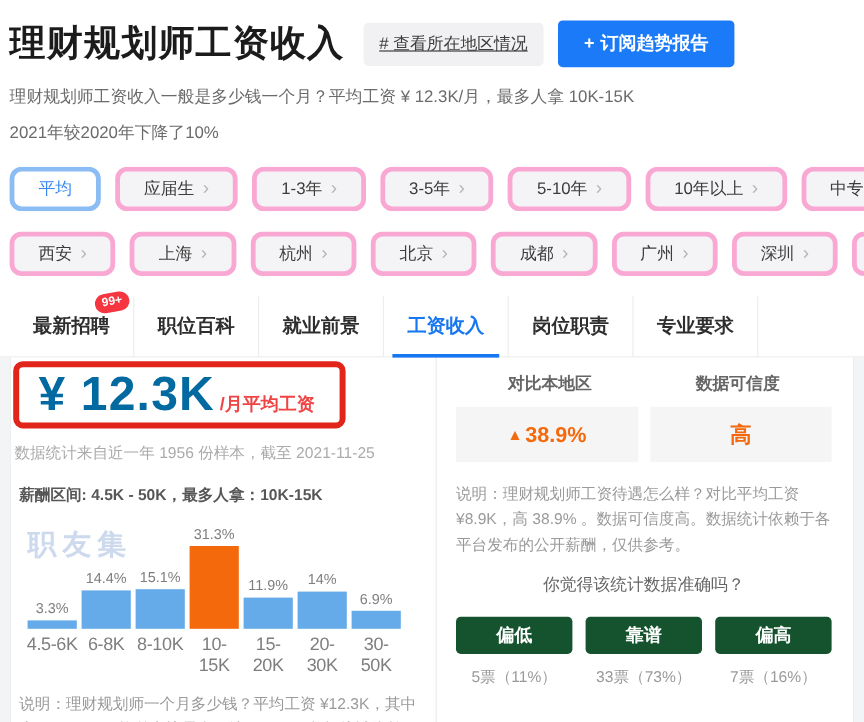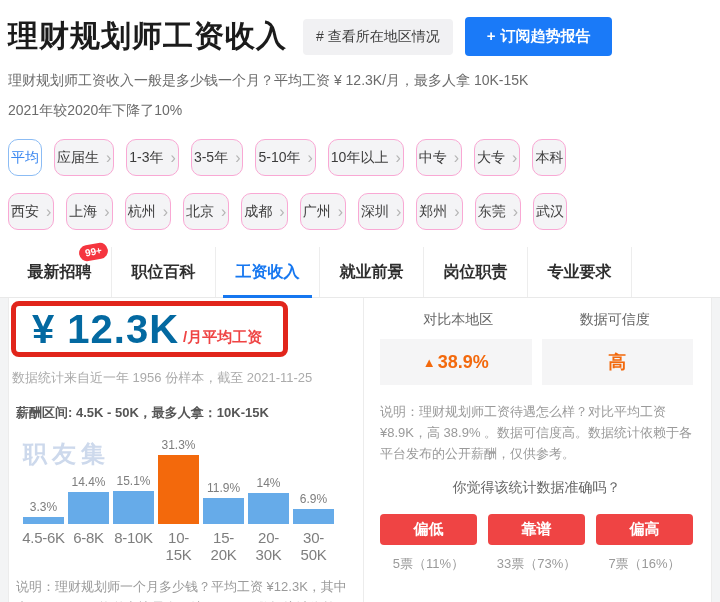--- a/index.html
+++ b/index.html
@@ -4,31 +4,31 @@
 <style>
   * { box-sizing:border-box; margin:0; padding:0; }
   html,body { width:720px; height:602px; overflow:hidden; }
   body { font-family:"Liberation Sans","DejaVu Sans",sans-serif; background:#fff; color:#333; }
   .page { position:relative; width:720px; height:588px; }
 
   
   .hdr { padding:16px 8px 0 8px; }
   .title-row { display:flex; align-items:center; }
   .page-title { font-size:30px; font-weight:800; color:#1b1b1b; letter-spacing:1px; }
-  .region-tag { background:#f1f1f3; color:#3e3e3e; font-size:14px; padding:9px 13px; border-radius:4px; margin-left:16px; white-space:nowrap; }
+  .region-tag { background:#f1f1f3; color:#3e3e3e; font-size:14px; padding:9px 13px; border-radius:4px; margin-left:16px; white-space:nowrap;text-decoration:underline; }
   .subscribe-btn { background:#1a7af8; color:#fff; font-size:15px; font-weight:bold; border:none; border-radius:4px; padding:10px 22px; margin-left:12px; white-space:nowrap; cursor:pointer; }
   .subscribe-btn .plus { margin-right:5px; font-weight:bold; }
   .subtitle { color:#6b6b6b; font-size:14px; margin-top:15px; }
   .subtitle2 { color:#6b6b6b; font-size:14px; margin-top:12px; }
 
   
   .filter-row { display:flex; gap:12px; padding-left:8px; overflow:hidden; white-space:nowrap; }
   .row-exp { margin-top:19px; }
   .row-city { margin-top:17px; }
-  .pill { display:inline-flex; align-items:center; gap:7px; background:#f4f4f6; border:1px solid #f9a8d4; color:#3c3c3c; font-size:14px; height:37px; padding:0 2px; border-radius:10px; flex:none; cursor:pointer; }
+  .pill { display:inline-flex; align-items:center; gap:7px; background:#f4f4f6; border:4px solid #f9a8d4; color:#3c3c3c; font-size:14px; height:37px; padding:0 20px; border-radius:10px; flex:none; cursor:pointer; }
   .pill .chev { color:#b5b5b5; font-size:16px; line-height:1; }
   .pill.active { background:#fff; border-color:#8cbcf4; color:#3a87f0; }
 
   
   .tabs { display:flex; margin-top:17px; border-bottom:1px solid #e9e9e9; padding-left:8px; }
   .tab { width:104px; text-align:center; font-size:16px; font-weight:bold; color:#2e2e2e; padding:15px 0 14px; position:relative; border-right:1px solid #ededed; cursor:pointer; }
   .tab.active { color:#1677f0; }
   .tab.active::after { content:""; position:absolute; left:7px; right:7px; bottom:-1px; height:3px; background:#1677f0; }
   .tab-badge { position:absolute; top:-3px; right:3px; background:#f5353f; color:#fff; font-size:10px; font-weight:bold; padding:2px 6px 3px; border-radius:9px; transform:rotate(-10deg); }
 
@@ -46,30 +46,30 @@
   .watermark { position:absolute; top:2px; left:2px; font-size:24px; font-weight:800; color:#cdd9ec; letter-spacing:5px; }
   .bars { display:flex; align-items:flex-end; height:88px; }
   .bar-col { width:45px; display:flex; flex-direction:column; align-items:center; justify-content:flex-end; }
   .bar-pct { font-size:12px; color:#7e7e7e; margin-bottom:3px; }
   .bar { width:41px; }
   .xaxis { display:flex; }
   .xlab { width:45px; text-align:center; font-size:15px; color:#7e7e7e; margin-top:5px; letter-spacing:-0.3px; }
   .left-note { font-size:13px; color:#9a9a9a; line-height:21px; margin:13px 14px 0 5px; }
 
   .right-panel { flex:1; border-left:1px solid #ececec; padding:13px 18px 0 16px; }
-  .cmp-headers { display:flex; }
+  .cmp-headers { display:flex;font-weight:bold; }
   .cmp-h { flex:1; text-align:center; font-size:14px; color:#666; }
   .cmp-boxes { display:flex; gap:10px; margin-top:10px; }
   .cmp-box { flex:1; height:46px; background:#f5f5f6; display:flex; align-items:center; justify-content:center; font-size:18px; font-weight:bold; color:#f3690c; }
   .cmp-box .up { font-size:13px; margin-right:2px; }
   .right-note { font-size:13px; color:#9a9a9a; line-height:21px; margin-top:16px; }
   .poll-q { text-align:center; font-size:14px; color:#666; margin-top:15px; }
   .poll-row { display:flex; gap:11px; margin-top:17px; }
   .poll-col { flex:1; text-align:center; }
-  .vote-btn { width:100%; height:31px; background:#ef4444; color:#fff; border:none; border-radius:4px; font-size:15px; font-weight:bold; cursor:pointer; }
+  .vote-btn { width:100%; height:31px; background:#14532d; color:#fff; border:none; border-radius:4px; font-size:15px; font-weight:bold; cursor:pointer; }
   .vote-count { font-size:13px; color:#9a9a9a; margin-top:10px; display:block; }
 </style>
 </head>
 <body>
 
 <div class="page">
 
   <div class="hdr">
     <div class="title-row">
       <h1 class="page-title">理财规划师工资收入</h1>
@@ -155,22 +155,22 @@
         <span class="chev">›</span>
       </span>
     <span class="pill">
         <span>武汉</span>
       </span>
   </div>
 
   <nav class="tabs">
     <div class="tab"><span>最新招聘</span><span class="tab-badge">99+</span></div>
     <div class="tab"><span>职位百科</span></div>
+    <div class="tab"><span>就业前景</span></div>
     <div class="tab active"><span>工资收入</span></div>
-    <div class="tab"><span>就业前景</span></div>
     <div class="tab"><span>岗位职责</span></div>
     <div class="tab"><span>专业要求</span></div>
   </nav>
 
   <div class="card-wrap">
     <div class="card">
 
       <div class="left-panel">
         <div class="salary-box">
           <span class="salary-amount">¥ 12.3K</span>

